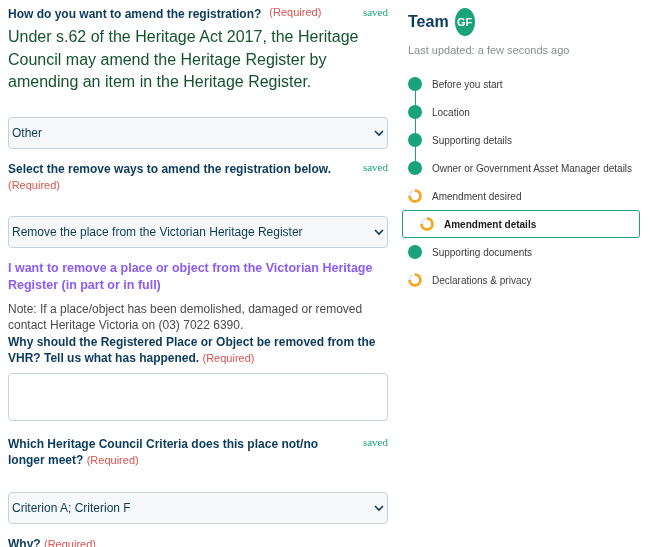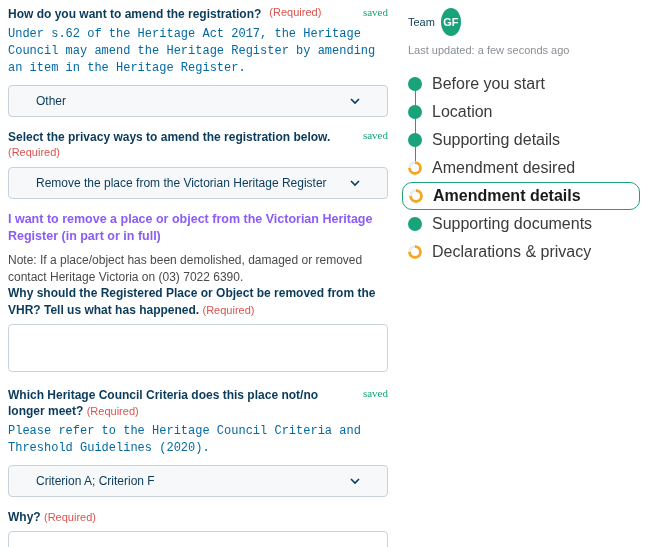--- a/index.html
+++ b/index.html
@@ -43,36 +43,35 @@
   }
   .saved {
     color: #1aa37a;
     font-size: 11px;
     margin-left: auto;
     font-weight: 400;
     padding-left: 10px;
     font-family: Liberation Serif, serif;
   }
   .help {
-    color: #0369a1;
-    font-size: 12px;
+    color: #14532d;
+    font-size: 16px;
     line-height: 1.4;
     margin-top: 4px;
-    font-family: Liberation Mono, monospace;
   }
   .select {
-    margin-top: 8px;
+    margin-top: 24px;
     border: 1px solid #c7d2db;
     border-radius: 4px;
     background: #f6f8fa;
     height: 32px;
     display: flex;
     align-items: center;
     justify-content: space-between;
-    padding: 0 27px;
+    padding: 0 3px;
     cursor: pointer;
   }
   .select-text {
     color: #0b3b5b;
     font-size: 12px;
     white-space: nowrap;
     overflow: hidden;
     text-overflow: ellipsis;
   }
   .chevron {
@@ -109,22 +108,22 @@
   .label-inline { display:inline; }
   
   .team-row {
     display:flex;
     align-items:center;
     gap:6px;
     margin-bottom:8px;
   }
   .team-label {
     color:#0b3b5b;
-    font-weight:400;
-    font-size:11px;
+    font-weight:700;
+    font-size:16px;
   }
   .avatar {
     width:20px; height:28px;
     border-radius:50%;
     background:#1aa37a;
     color:#fff;
     font-size:11px;
     font-weight:700;
     display:flex;
     align-items:center;
@@ -134,21 +133,21 @@
     color:#8a8f94;
     font-size:11px;
     margin-bottom:14px;
   }
   .steps { position:relative; }
   .step {
     display:flex;
     align-items:center;
     gap:10px;
     height:28px;
-    font-size:16px;
+    font-size:10px;
     color:#3b3b3b;
     cursor:pointer;
   }
   .step .dot {
     width:14px; height:14px;
     border-radius:50%;
     flex-shrink:0;
     position:relative;
     z-index:1;
   }
@@ -167,26 +166,26 @@
   }
   .dot.partial::after{
     content:"";
     position:absolute;
     top:3px; left:3px; right:3px; bottom:3px;
     background:#fff;
     border-radius:50%;
   }
   .step.active {
     border:1.5px solid #1aa37a;
-    border-radius:10px;
+    border-radius:3px;
     font-weight:700;
     color:#1a1a1a;
     padding-right:8px;
     margin-left:-6px;
-    padding-left:6px;
+    padding-left:17px;
   }
   .connector {
     position:absolute;
     left:6.5px;
     top:14px;
     width:1.5px;
     background:#1aa37a;
     z-index:0;
   }
 </style>
@@ -208,21 +207,21 @@
         <span class="chevron">
           <svg viewBox="0 0 10 10">
               <path d="M1 3 L5 7 L9 3" fill="none" stroke="#0b3b5b" stroke-width="1.6"></path>
             </svg>
         </span>
       </div>
     </div>
 
     <div class="field-block">
       <div class="label-row">
-        <span class="label">Select the privacy ways to amend the registration below.</span>
+        <span class="label">Select the remove ways to amend the registration below.</span>
         <span class="saved">saved</span>
       </div>
       <span class="required">(Required)</span>
       <div class="select">
         <span class="select-text">Remove the place from the Victorian Heritage Register</span>
         <span class="chevron">
           <svg viewBox="0 0 10 10">
               <path d="M1 3 L5 7 L9 3" fill="none" stroke="#0b3b5b" stroke-width="1.6"></path>
             </svg>
         </span>
@@ -241,21 +240,20 @@
     </div>
 
     <div class="field-block">
       <div class="label-row">
         <div style="flex:1">
           <span class="label label-inline">Which Heritage Council Criteria does this place not/no longer meet?</span>
           <span class="required">(Required)</span>
         </div>
         <span class="saved">saved</span>
       </div>
-      <div class="help">Please refer to the Heritage Council Criteria and Threshold Guidelines (2020).</div>
       <div class="select">
         <span class="select-text">Criterion A; Criterion F</span>
         <span class="chevron">
           <svg viewBox="0 0 10 10">
               <path d="M1 3 L5 7 L9 3" fill="none" stroke="#0b3b5b" stroke-width="1.6"></path>
             </svg>
         </span>
       </div>
     </div>
 
@@ -283,20 +281,24 @@
         </div>
         <div class="step">
           <span class="dot done"></span>
           <span>Location</span>
         </div>
         <div class="step">
           <span class="dot done"></span>
           <span>Supporting details</span>
         </div>
         <div class="step">
+          <span class="dot done"></span>
+          <span>Owner or Government Asset Manager details</span>
+        </div>
+        <div class="step">
           <span class="dot partial"></span>
           <span>Amendment desired</span>
         </div>
         <div class="step active">
           <span class="dot partial"></span>
           <span>Amendment details</span>
         </div>
         <div class="step">
           <span class="dot done"></span>
           <span>Supporting documents</span>

